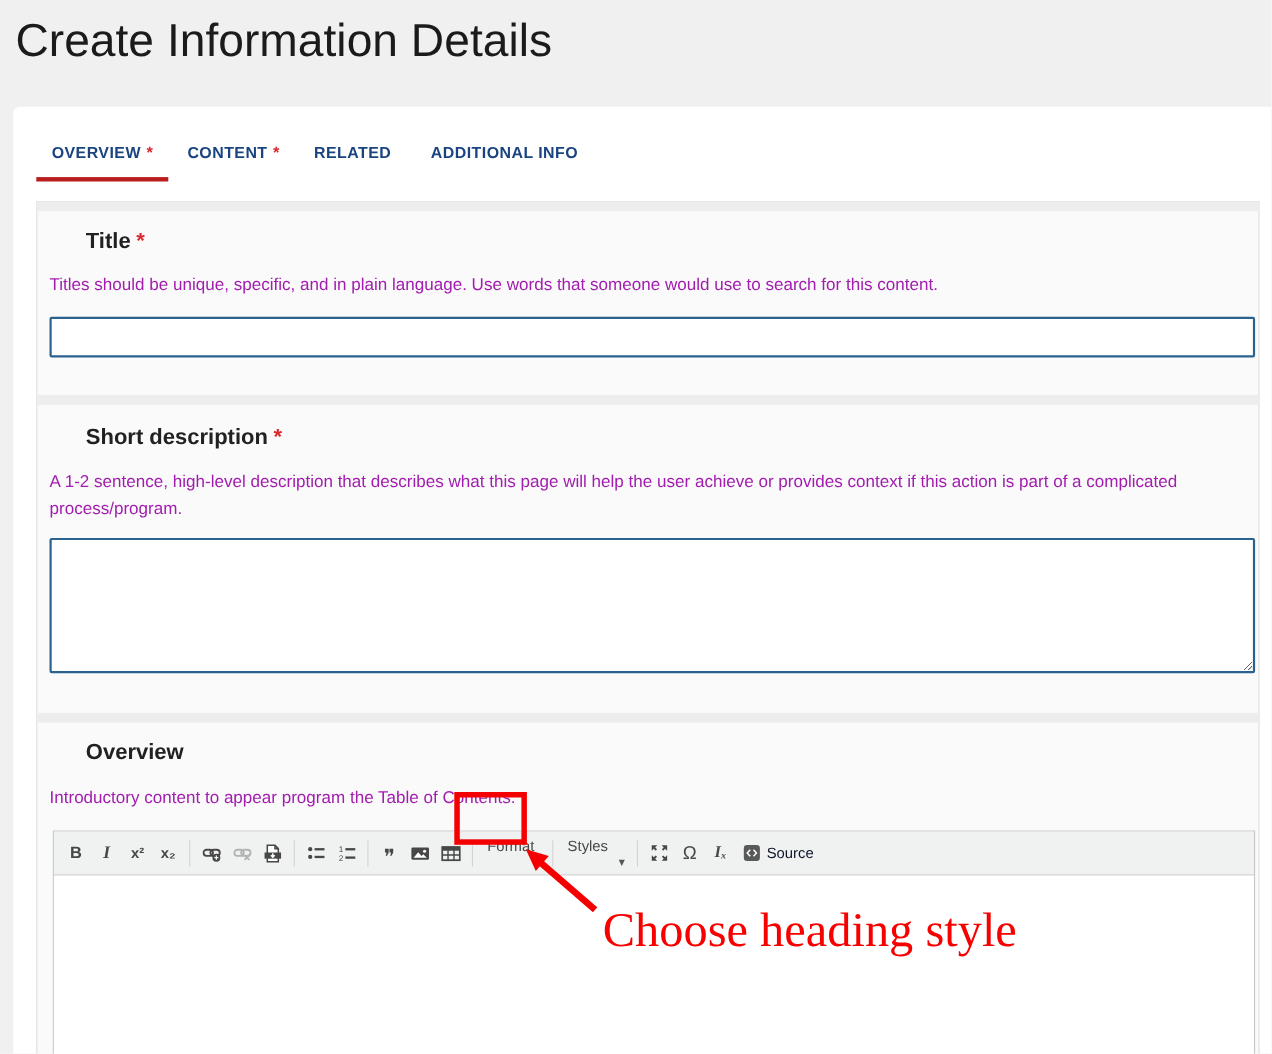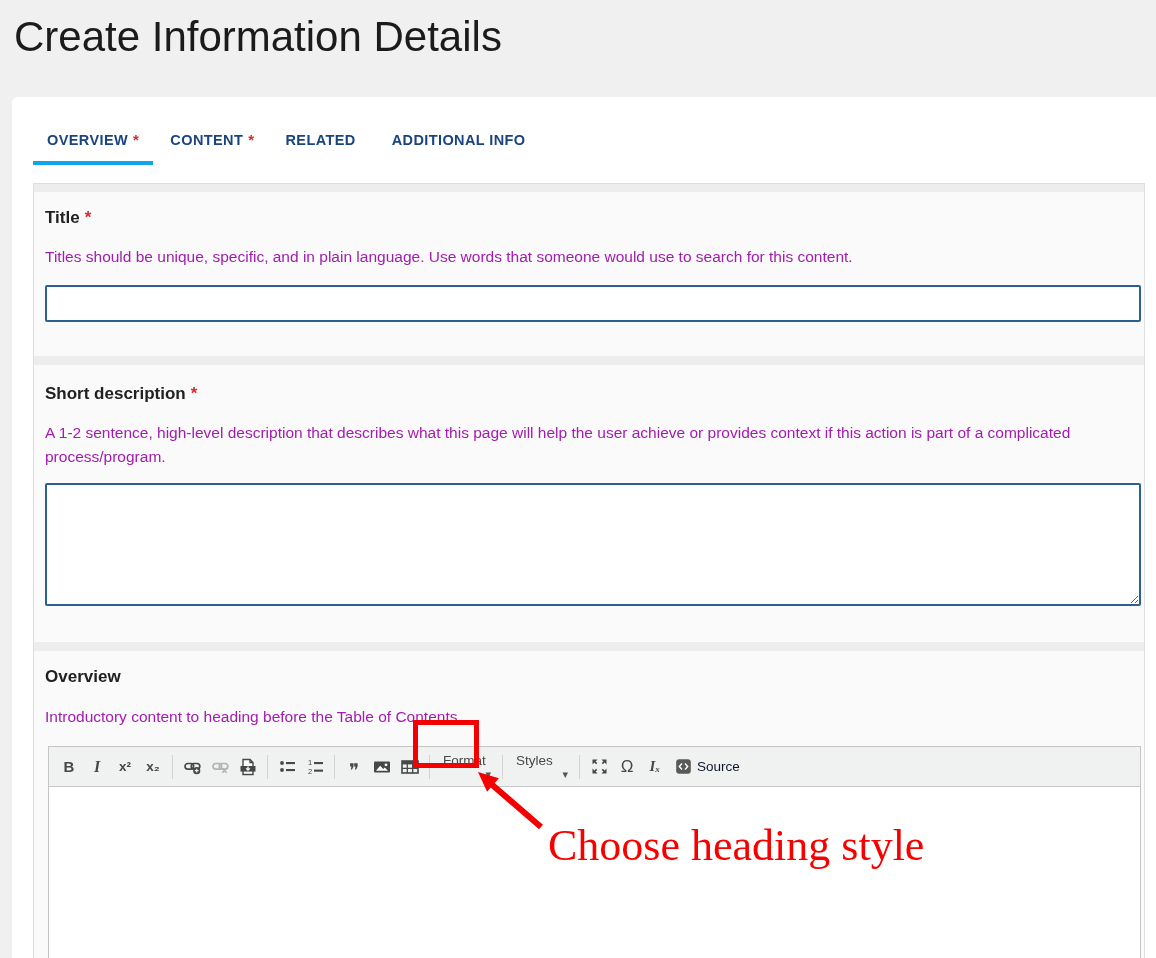--- a/index.html
+++ b/index.html
@@ -24,33 +24,33 @@
     background: #ffffff; border-radius: 6px 0 0 0;
   }
 
   
   .tabs { position: absolute; left: 21px; top: 24px; display: flex; }
   .tab {
     padding: 10px 14px 13px 14px; margin-right: 3px;
     font-size: 14.5px; font-weight: 700; letter-spacing: .4px;
     color: #1a4480; cursor: pointer; white-space: nowrap;
   }
-  .tab.active { border-bottom: 4px solid #0ea5e9; }
+  .tab.active { border-bottom: 4px solid #b91c1c; }
   .req { color: #d8292f; font-weight: 700; }
   .tab .req { margin-left: 5px; font-size: 15px; }
 
   
   .form-region {
     position: absolute; left: 21px; top: 86px; right: 11px; bottom: 0;
     background: #fafafa; border: 1px solid #dedede; border-bottom: none;
   }
   .strip { height: 8px; background: #ededed; }
   .divider { height: 9px; background: #ededed; }
   .section { padding: 0 3px 0 11px; }
-  .field-label { font-size: 17px; font-weight: 700; color: #212121; }
+  .field-label { font-size: 20px; font-weight: 700; color: #212121; margin-left: 33px; }
   .field-label .req { margin-left: 5px; }
   .help { font-size: 15.5px; color: #a21caf; line-height: 24px; }
 
   .text-input {
     display: block; width: 100%; height: 37px; margin-top: 16px;
     border: 2px solid #2b618e; border-radius: 2px; background: #fff;
     font-size: 16px; padding: 0 8px; font-family: "Liberation Sans", sans-serif;
     outline: none;
   }
   .textarea-input {
@@ -150,21 +150,21 @@
         <span>Short description</span><span class="req">*</span>
       </div>
       <div class="help mt-help">A 1-2 sentence, high-level description that describes what this page will help the user achieve or provides context if this action is part of a complicated process/program.</div>
       <textarea class="textarea-input" style=""></textarea>
     </div>
 
     <div class="divider"></div>
 
     <div class="section">
       <div class="field-label" style="margin-top:16px">Overview</div>
-      <div class="help" style="margin-top:18px">Introductory content to heading before the Table of Contents.</div>
+      <div class="help" style="margin-top:18px">Introductory content to appear program the Table of Contents.</div>
 
       <div class="editor">
         <div class="toolbar">
 
           <span class="tbtn">
               <span class="glyph-bold">B</span>
             </span>
           <span class="tbtn">
               <span class="glyph-italic">I</span>
             </span>

